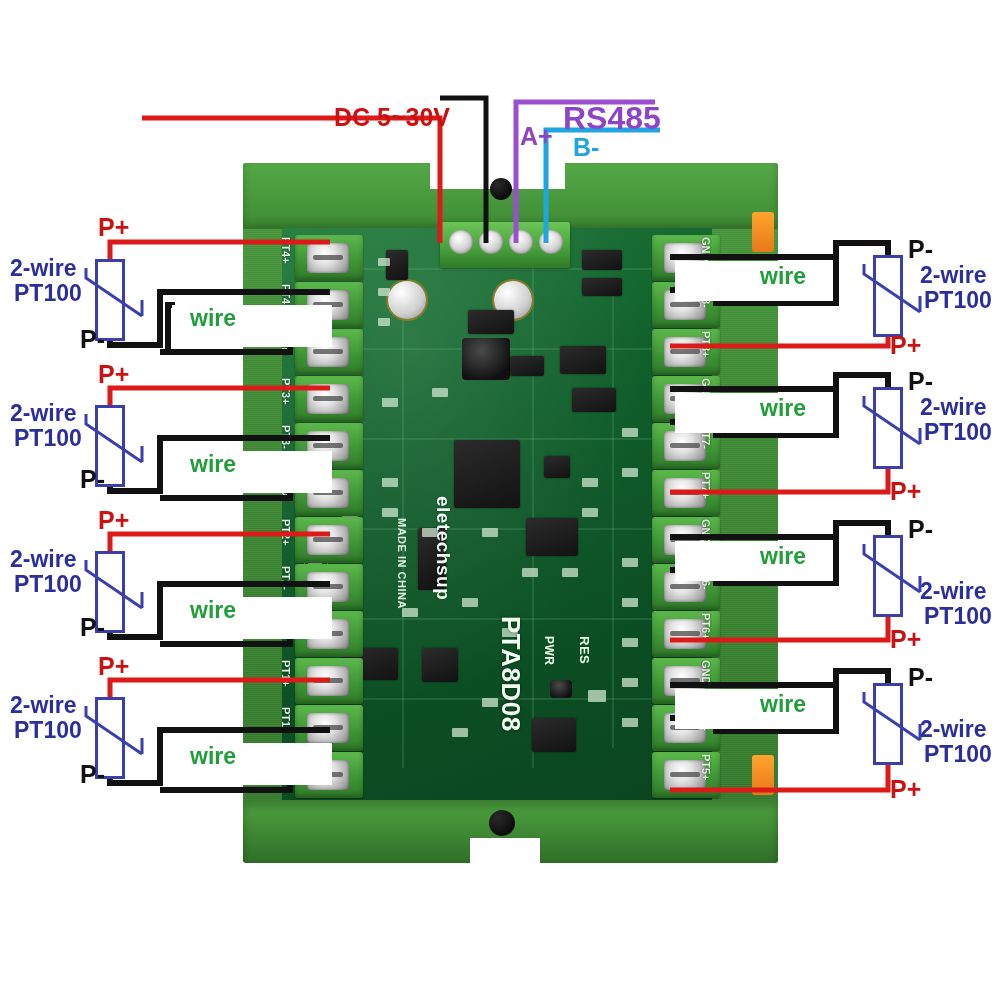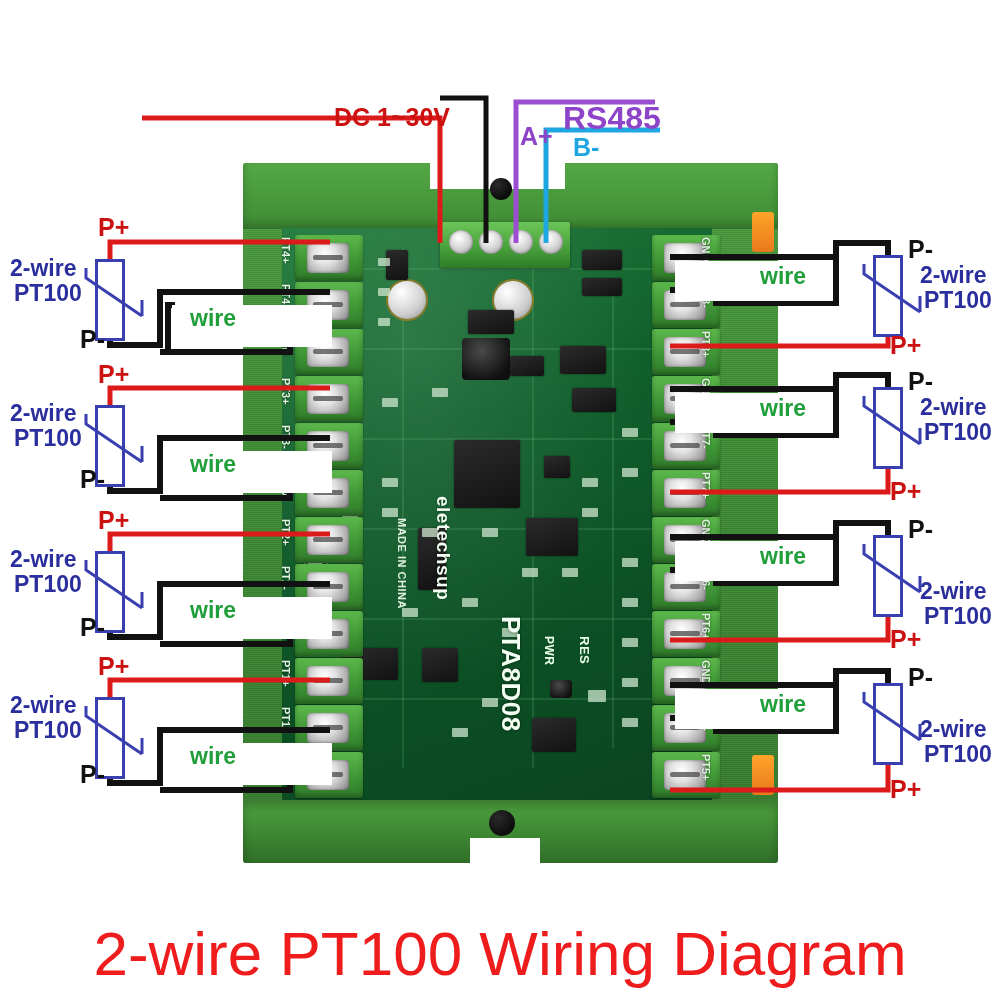--- a/index.html
+++ b/index.html
@@ -446,21 +446,21 @@
 
   <div class="wire-box" style="left:675px;top:261px;width:158px;height:40px;"></div>
   <div class="lbl lbl-wire" style="left:760px;top:263px;">wire</div>
   <div class="wire-box" style="left:675px;top:393px;width:158px;height:40px;"></div>
   <div class="lbl lbl-wire" style="left:760px;top:395px;">wire</div>
   <div class="wire-box" style="left:675px;top:541px;width:158px;height:40px;"></div>
   <div class="lbl lbl-wire" style="left:760px;top:543px;">wire</div>
   <div class="wire-box" style="left:675px;top:689px;width:158px;height:40px;"></div>
   <div class="lbl lbl-wire" style="left:760px;top:691px;">wire</div>
 
-  <div class="lbl lbl-dc" style="left:334px;top:103px;">DC 1~30V</div>
+  <div class="lbl lbl-dc" style="left:334px;top:103px;">DC 5~30V</div>
   <div class="lbl lbl-rs485" style="left:563px;top:100px;">RS485</div>
   <div class="lbl lbl-ap" style="left:520px;top:122px;">A+</div>
   <div class="lbl lbl-bm" style="left:573px;top:133px;">B-</div>
 
   <div class="lbl lbl-pplus" style="left:98px;top:213px;">P+</div>
   <div class="lbl lbl-pminus" style="left:80px;top:325px;">P-</div>
   <div class="lbl lbl-sensor" style="left:10px;top:255px;">2-wire</div>
   <div class="lbl lbl-sensor" style="left:14px;top:280px;">PT100</div>
 
   <div class="lbl lbl-pplus" style="left:98px;top:360px;">P+</div>
@@ -491,15 +491,14 @@
   <div class="lbl lbl-pminus" style="left:908px;top:515px;">P-</div>
   <div class="lbl lbl-pplus" style="left:890px;top:625px;">P+</div>
   <div class="lbl lbl-sensor" style="left:920px;top:578px;">2-wire</div>
   <div class="lbl lbl-sensor" style="left:924px;top:603px;">PT100</div>
 
   <div class="lbl lbl-pminus" style="left:908px;top:663px;">P-</div>
   <div class="lbl lbl-pplus" style="left:890px;top:775px;">P+</div>
   <div class="lbl lbl-sensor" style="left:920px;top:716px;">2-wire</div>
   <div class="lbl lbl-sensor" style="left:924px;top:741px;">PT100</div>
 
-  <div class="title">2-wire PT100 Wiring Diagram</div>
 
 </div>
 
 </body></html>

